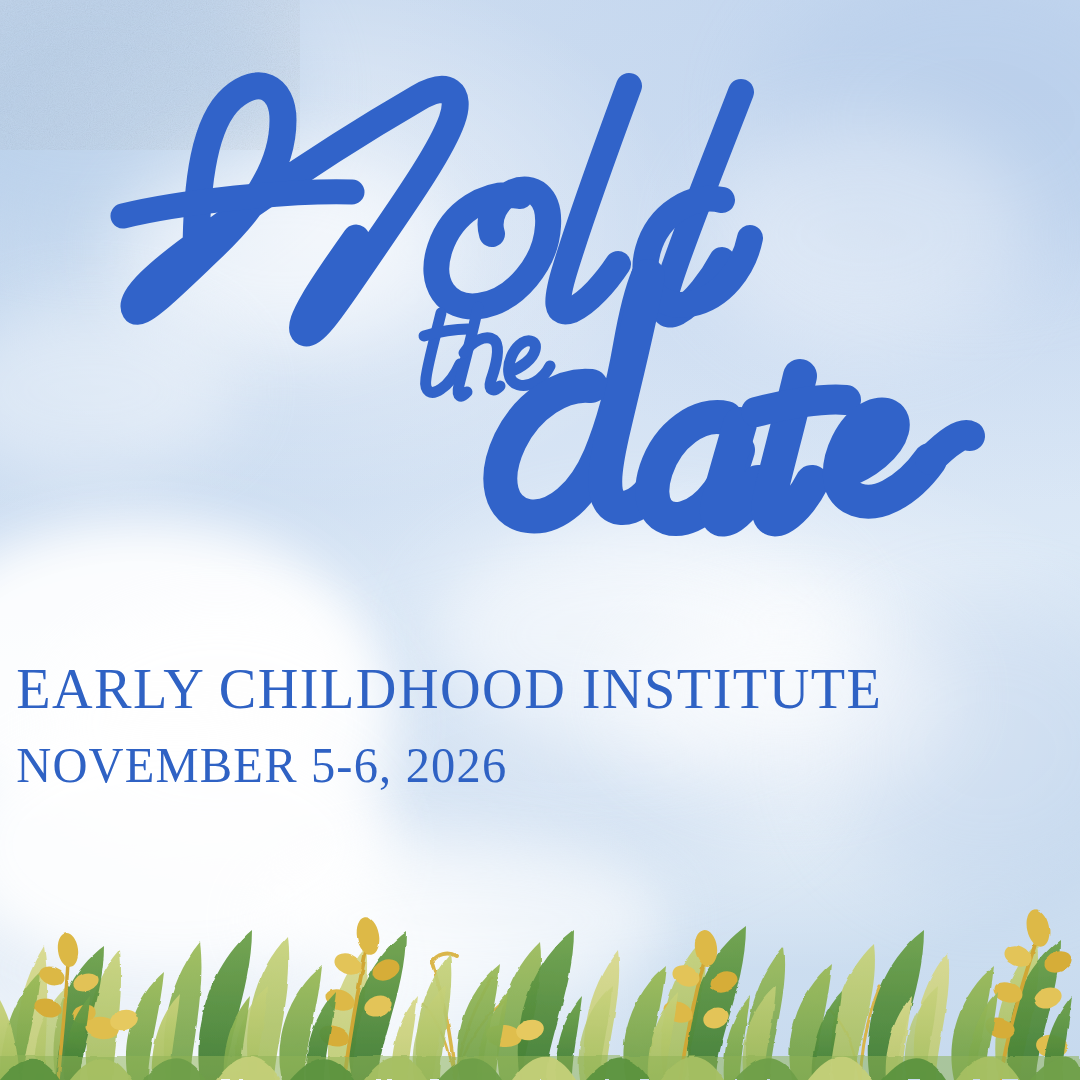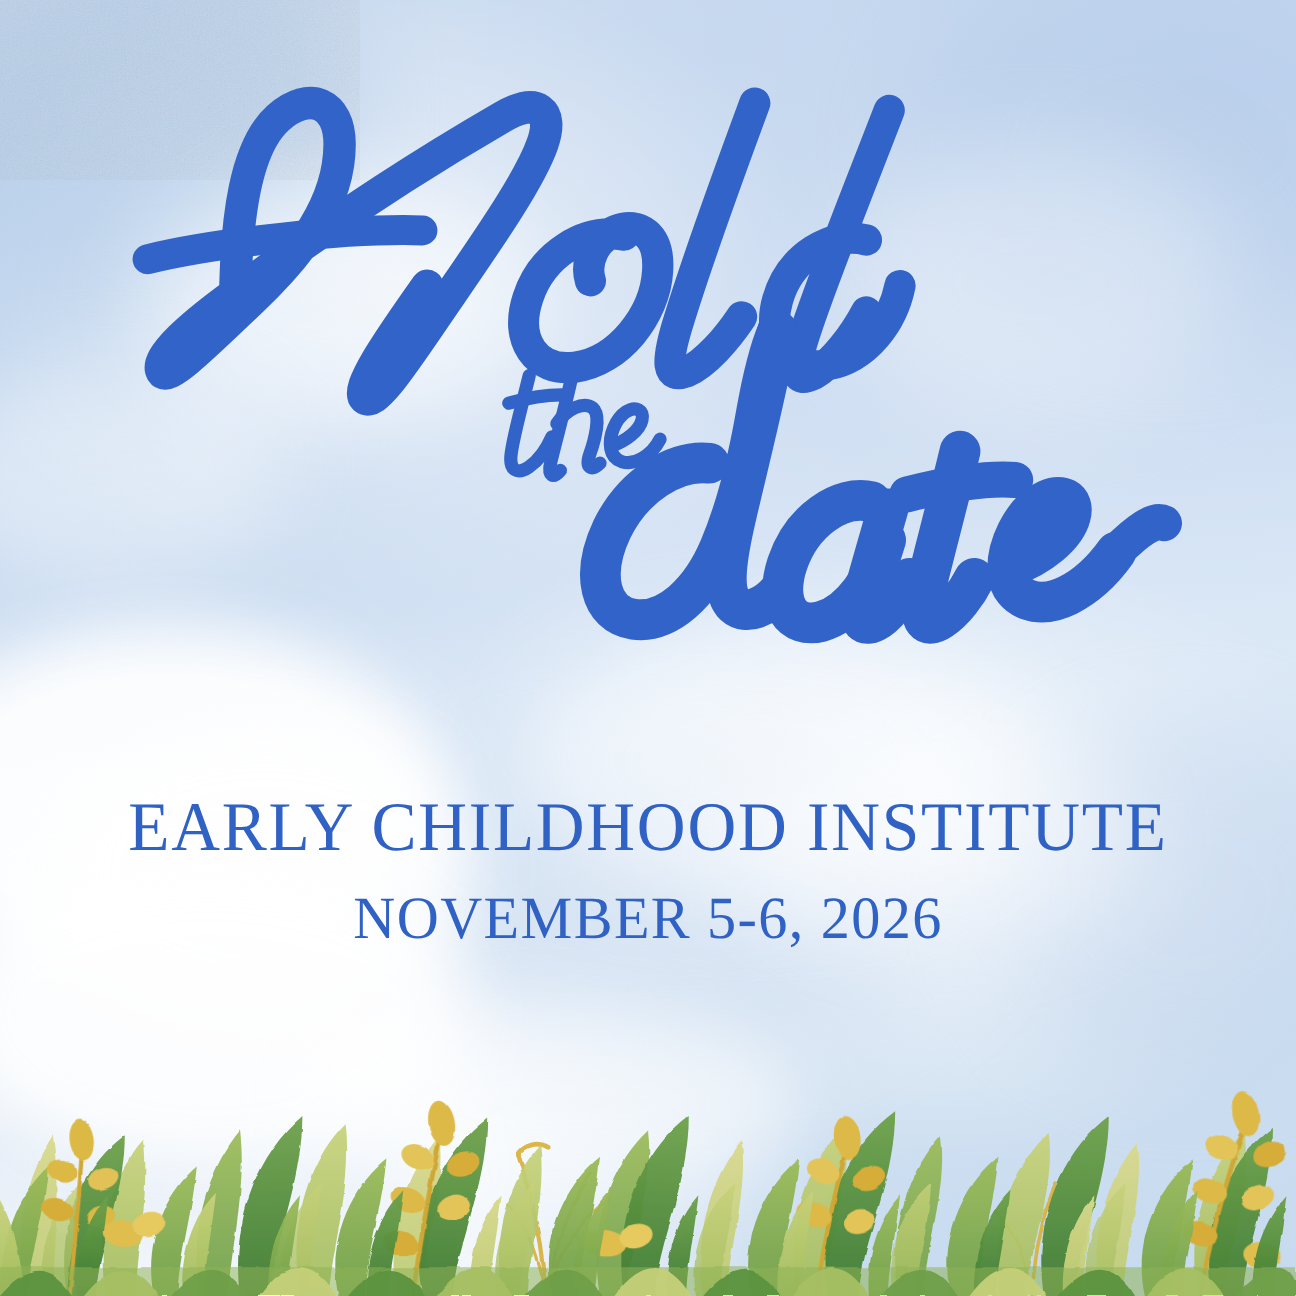--- a/index.html
+++ b/index.html
@@ -51,21 +51,21 @@
   .grain2{
     position:absolute;inset:0;pointer-events:none;opacity:.30;mix-blend-mode:screen;
   }
 
   
   .script-layer{position:absolute;left:0;top:0;width:1080px;height:620px;}
   .script-layer svg{width:100%;height:100%;display:block;}
 
   
   .serif-block{
-    position:absolute;left:0;right:0;top:660px;text-align:center;
+    position:absolute;left:0;right:0;top:660px;text-align:left;
   }
   .inst{
     display:block;
     font-family:"Liberation Serif", serif;
     font-size:58px;letter-spacing:1.5px;
     color:#2f62c4;line-height:1.0;
     transform:scaleX(.97);
   }
   .dates{
     display:block;margin-top:22px;

